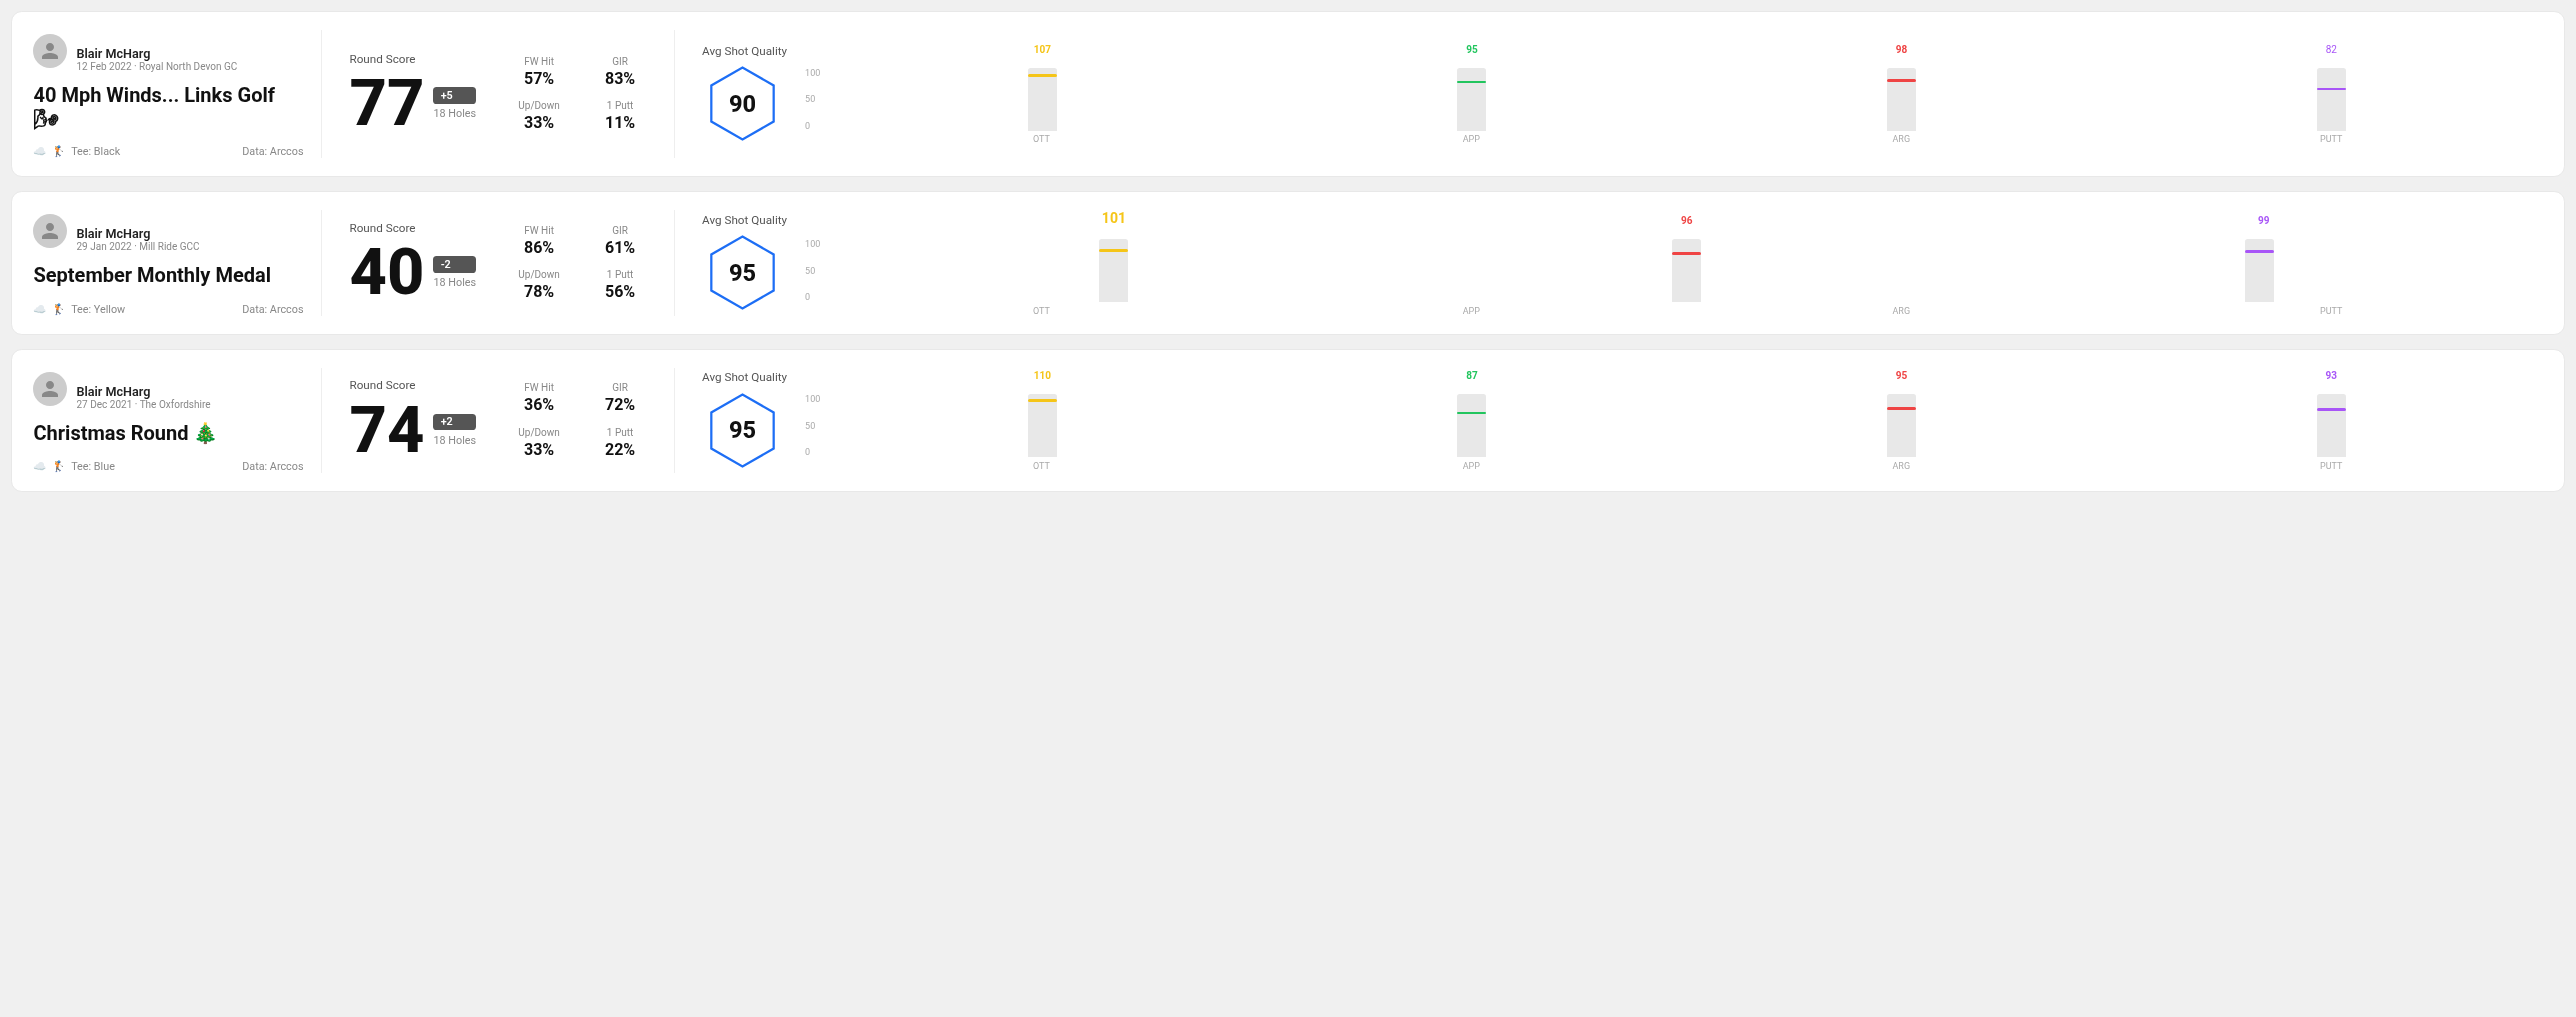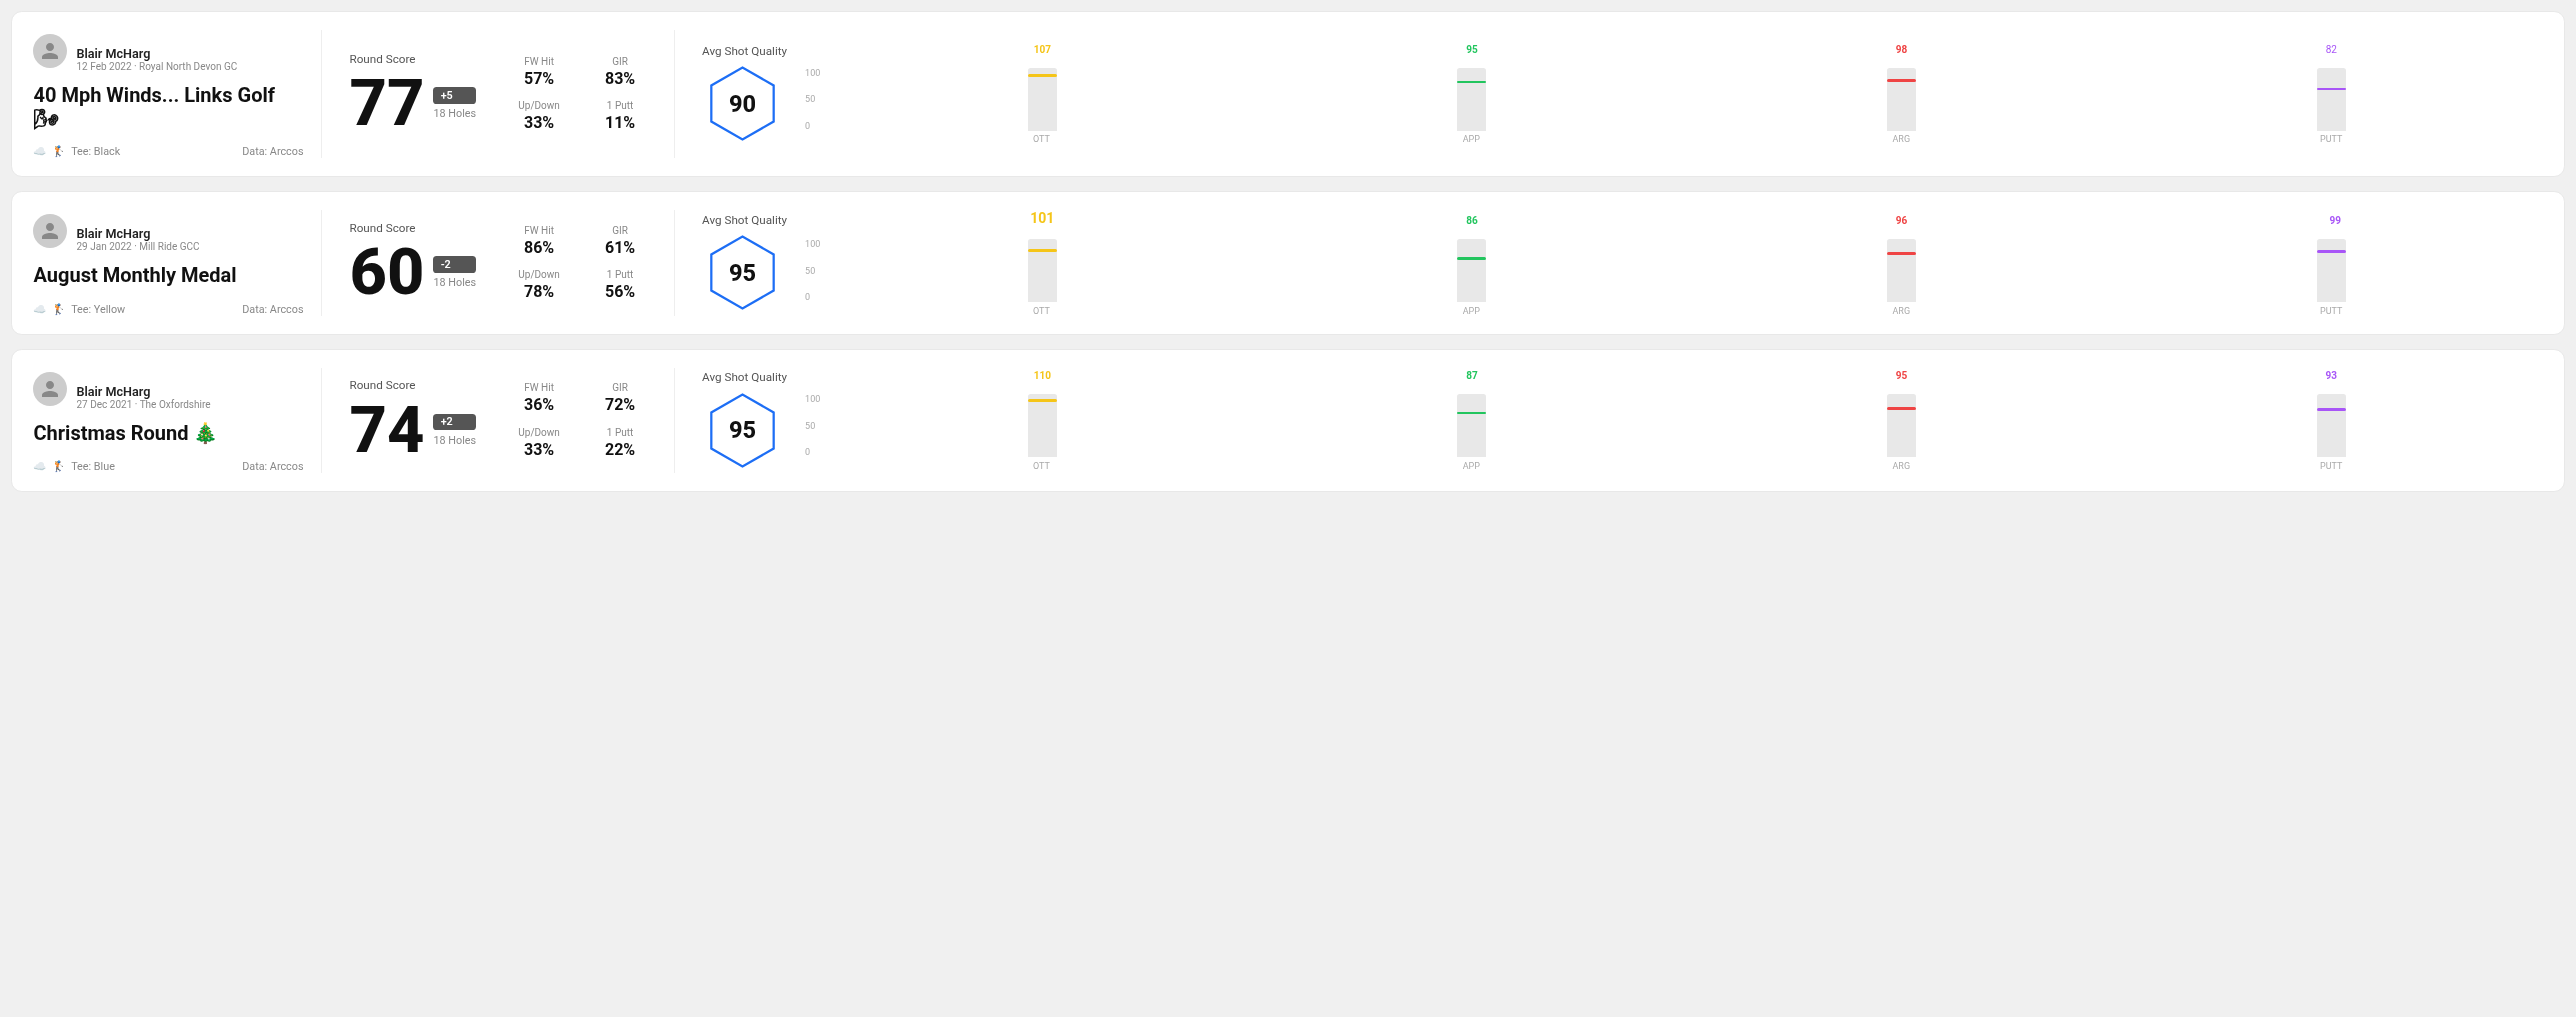--- a/index.html
+++ b/index.html
@@ -374,37 +374,37 @@
             <div class="avatar">
               <svg viewBox="0 0 24 24">
                 <path d="M12 12c2.7 0 4.8-2.1 4.8-4.8S14.7 2.4 12 2.4 7.2 4.5 7.2 7.2 9.3 12 12 12zm0 2.4c-3.2 0-9.6 1.6-9.6 4.8v2.4h19.2v-2.4c0-3.2-6.4-4.8-9.6-4.8z"></path>
               </svg>
             </div>
             <div class="user-details">
               <span class="user-name">Blair McHarg</span>
               <span class="user-date-course">29 Jan 2022 · Mill Ride GCC</span>
             </div>
           </div>
-          <div class="round-title">August Monthly Medal</div>
+          <div class="round-title">September Monthly Medal</div>
         </div>
         <div class="footer-info">
           <div class="tee-info">
             <span>☁️</span>
             <span>🏌</span>
             <span>Tee: Yellow</span>
           </div>
           <span>Data: Arccos</span>
         </div>
       </div>
 
       <div class="middle-section">
         <div class="score-block">
           <span class="score-label">Round Score</span>
           <div class="score-main">
-            <span class="score-number">60</span>
+            <span class="score-number">40</span>
             <div class="score-detail">
               <span class="score-badge badge-negative" style="background:#555;">-2</span>
               <span class="score-holes">18 Holes</span>
             </div>
           </div>
         </div>
 
         <div class="stats-block">
           <div class="stats-row">
             <div class="stat-item">
@@ -452,29 +452,20 @@
       <div class="bar-group">
         <span style="color:#f5c518; font-size:14px; font-weight:700;">101</span>
         <div class="bar-wrapper">
           <div class="bar-bg" style="height:63px; width:29px; background:#e8e8e8; border-radius:2.7px 2.7px 0 0; position:relative;">
             <div class="bar-fill" style="height:53px; background:#e8e8e8; width:100%; position:absolute; bottom:0; border-radius:2.7px 2.7px 0 0;"></div>
             <div class="bar-accent-line" style="width:100%; height:2.7px; background:#f5c518; position:absolute; top:10px; border-radius:1.8px;"></div>
           </div>
         </div>
       </div>
 
-      <div class="bar-group">
-        <span style="color:#22c55e; font-size:10px; font-weight:700;">86</span>
-        <div class="bar-wrapper">
-          <div class="bar-bg" style="height:63px; width:29px; background:#e8e8e8; border-radius:2.7px 2.7px 0 0; position:relative;">
-            <div class="bar-fill" style="height:45px; background:#e8e8e8; width:100%; position:absolute; bottom:0; border-radius:2.7px 2.7px 0 0;"></div>
-            <div class="bar-accent-line" style="width:100%; height:2.7px; background:#22c55e; position:absolute; top:18px; border-radius:1.8px;"></div>
-          </div>
-        </div>
-      </div>
 
       <div class="bar-group">
         <span style="color:#ef4444; font-size:10px; font-weight:700;">96</span>
         <div class="bar-wrapper">
           <div class="bar-bg" style="height:63px; width:29px; background:#e8e8e8; border-radius:2.7px 2.7px 0 0; position:relative;">
             <div class="bar-fill" style="height:51px; background:#e8e8e8; width:100%; position:absolute; bottom:0; border-radius:2.7px 2.7px 0 0;"></div>
             <div class="bar-accent-line" style="width:100%; height:2.7px; background:#ef4444; position:absolute; top:12.6px; border-radius:1.8px;"></div>
           </div>
         </div>
       </div>

